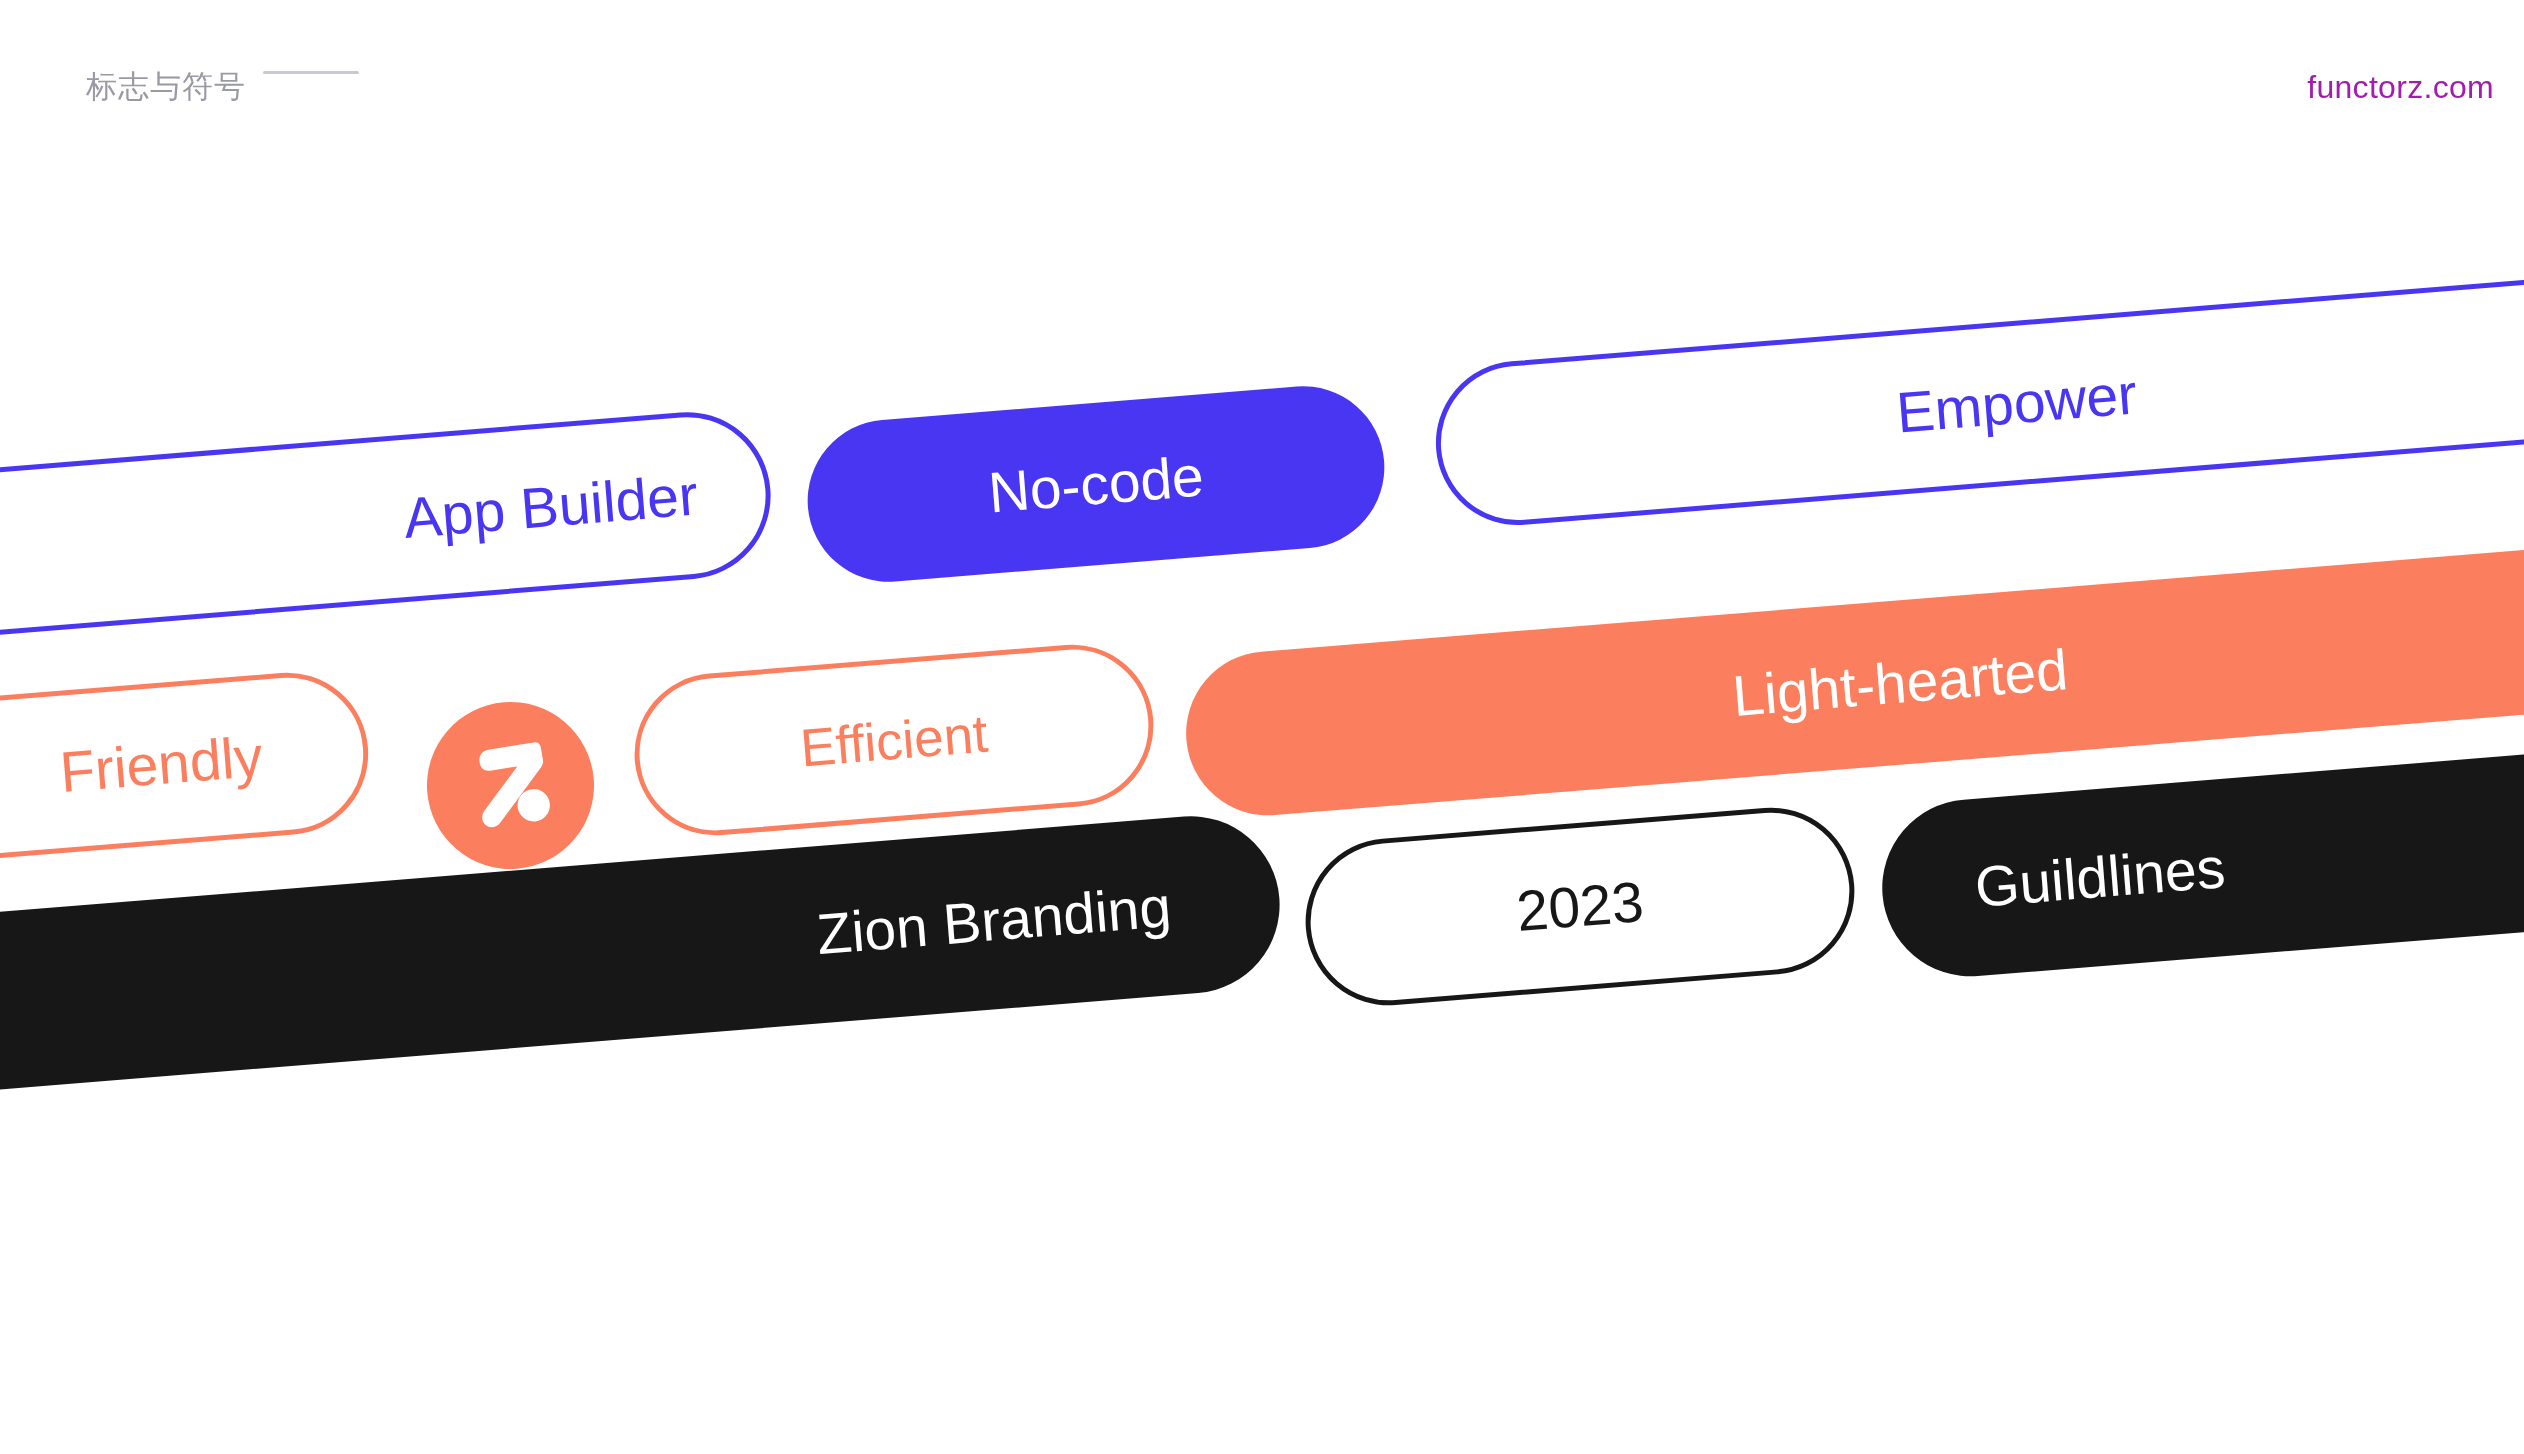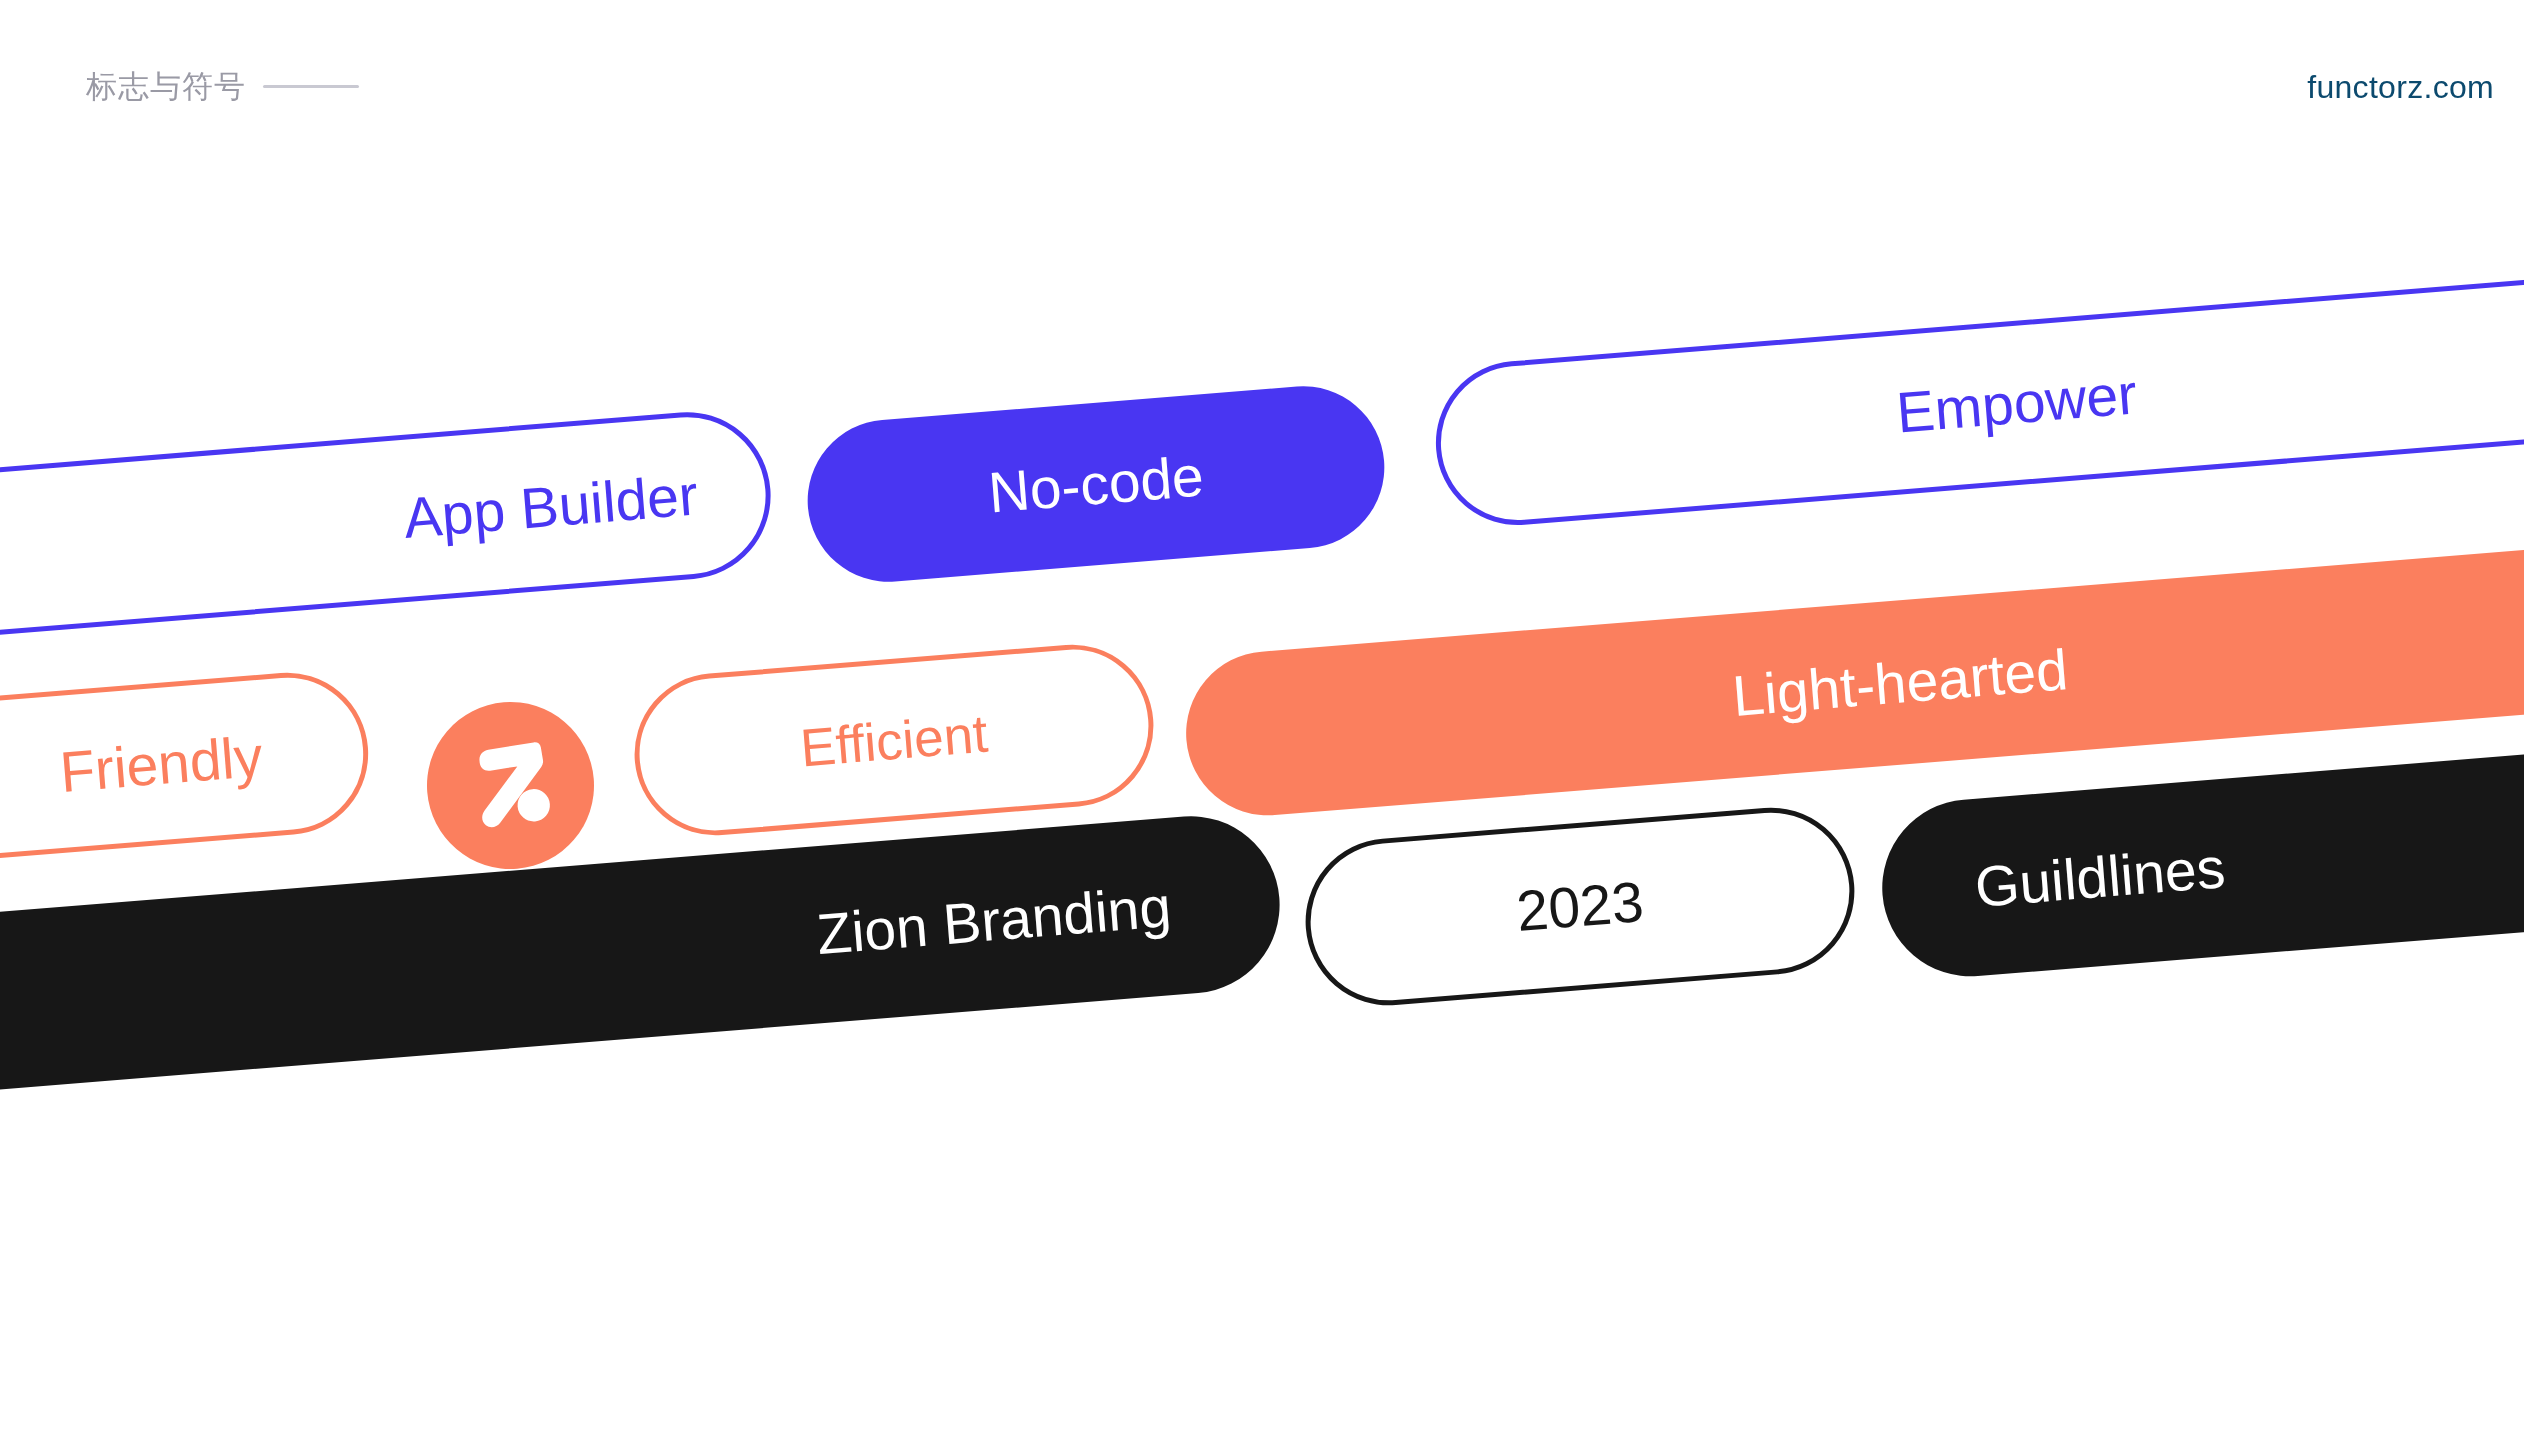--- a/index.html
+++ b/index.html
@@ -8,33 +8,33 @@
     background:#ffffff;
     font-family:"Liberation Sans", sans-serif;
     overflow:hidden;
     position:relative;
   }
   .stage{position:absolute;inset:0;overflow:hidden;}
 
   
   .hdr-left{
     position:absolute; left:86px; top:71px;
-    display:flex; align-items:center; gap:17px;
+    display:flex; gap:17px;
     white-space:nowrap;
   }
   .hdr-left .txt{
     font-size:31px; letter-spacing:1px;
     color:#9a9aa5; line-height:1;
   }
   .hdr-rule{
     width:96px; height:2.5px; background:#c9c9d2; border-radius:1.5px;
   }
   .hdr-right{
     position:absolute; right:91px; top:71px;
-    font-size:32px; color:#0c4a6e; line-height:1; letter-spacing:0.3px;
+    font-size:32px; color:#a21caf; line-height:1; letter-spacing:0.3px;
     white-space:nowrap;
   }
 
   
   .pill{
     position:absolute;
     display:flex; align-items:center;
     box-sizing:border-box;
     border-radius:504px;
     white-space:nowrap;

